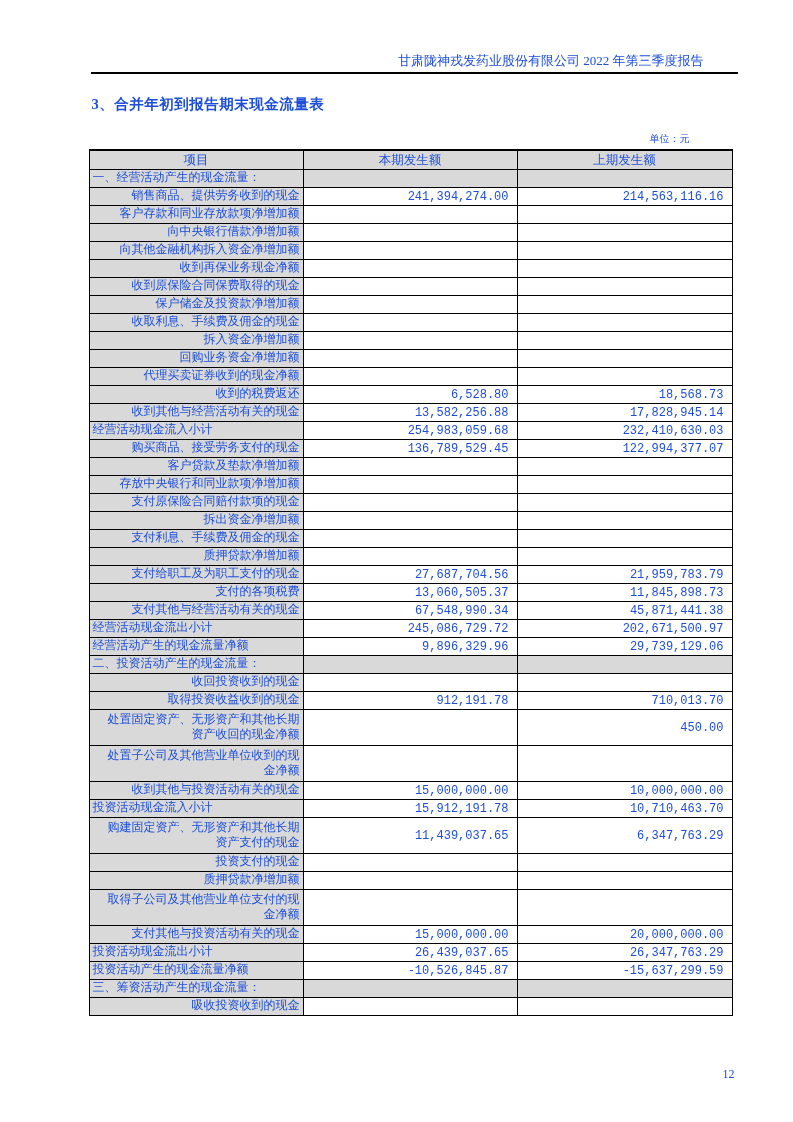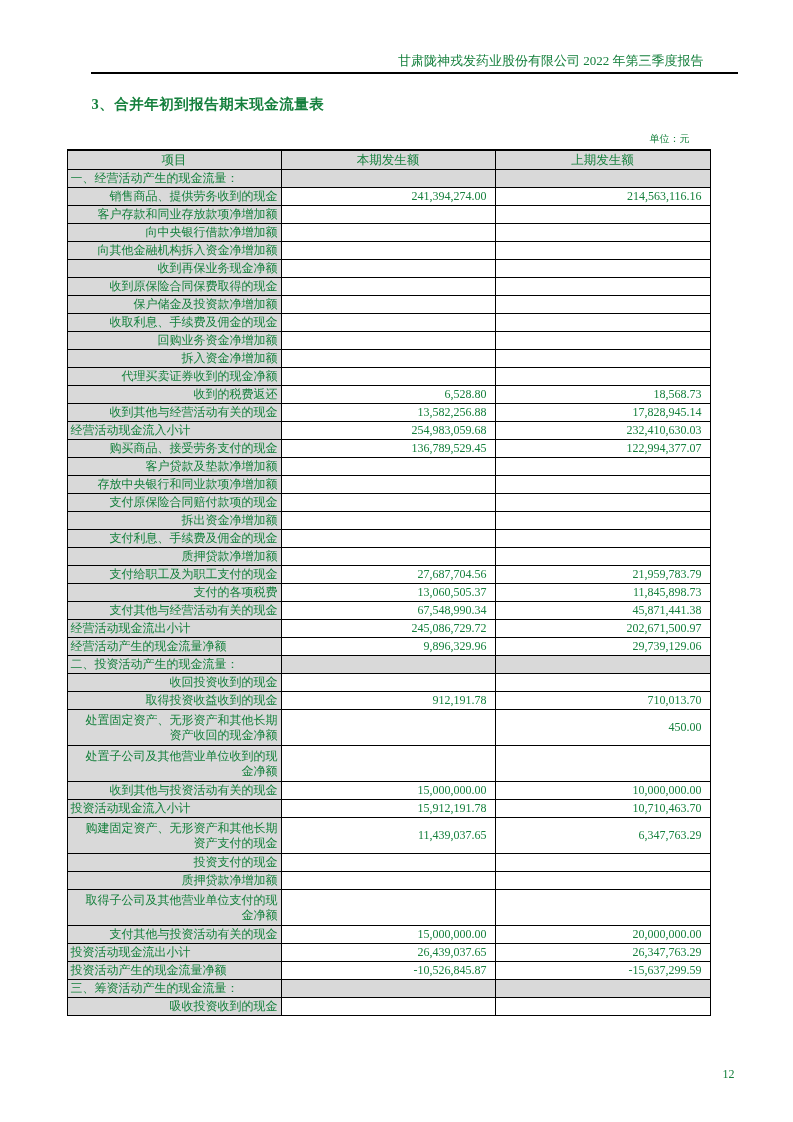--- a/index.html
+++ b/index.html
@@ -1,40 +1,41 @@
 <!DOCTYPE html>
 <html style="--shading: #d9d9d9;"><head>
 <meta charset="utf-8">
 <style>
   html,body { margin:0; padding:0; background:#ffffff; }
   .page {
     position:relative; width:760px; height:1122px; margin:0 auto;
-    background:#ffffff; color:#15803d;
+    background:#ffffff; color:#1d4ed8;
     font-family:"Liberation Serif","DejaVu Serif",serif;
     overflow:hidden;
   }
   .doc-header {
     position:absolute; top:52px; right:73px;
     font-size:13px; white-space:nowrap;
   }
   .header-rule {
     position:absolute; top:72px; left:74px; width:647px; height:2px;
     background:#000;
   }
   .section-title {
     position:absolute; top:91px; left:71px; margin:4px;
     font-size:14.5px; font-weight:bold; letter-spacing:0.5px;
   }
   .unit-label {
     position:absolute; top:132px; right:87px; font-size:10px;
   }
   table.cashflow {
-    position:absolute; top:149px; left:50px; width:643px;
+    position:absolute; top:149px; left:72px; width:643px;
     border-collapse:collapse; table-layout:fixed;
     font-size:12px;
+    font-family:Liberation Mono, monospace;
   }
   table.cashflow { border:1px solid #000; border-top:2px solid #000; }
   .col-item { width:214px; }
   .col-cur  { width:214px; }
   .col-pri  { width:215px; }
   th, td { border:1px solid #000; padding:0; vertical-align:middle; }
   th {
     background:var(--shading,#d9d9d9); font-weight:normal;
     text-align:center; height:18px; font-size:12.5px;
   }
@@ -135,28 +136,28 @@
         </tr>
         <tr class="r-detail">
           <td class="c-label">
             <div class="lbl">收取利息、手续费及佣金的现金</div>
           </td>
           <td class="c-val"></td>
           <td class="c-val"></td>
         </tr>
         <tr class="r-detail">
           <td class="c-label">
+            <div class="lbl">拆入资金净增加额</div>
+          </td>
+          <td class="c-val"></td>
+          <td class="c-val"></td>
+        </tr>
+        <tr class="r-detail">
+          <td class="c-label">
             <div class="lbl">回购业务资金净增加额</div>
-          </td>
-          <td class="c-val"></td>
-          <td class="c-val"></td>
-        </tr>
-        <tr class="r-detail">
-          <td class="c-label">
-            <div class="lbl">拆入资金净增加额</div>
           </td>
           <td class="c-val"></td>
           <td class="c-val"></td>
         </tr>
         <tr class="r-detail">
           <td class="c-label">
             <div class="lbl">代理买卖证券收到的现金净额</div>
           </td>
           <td class="c-val"></td>
           <td class="c-val"></td>

